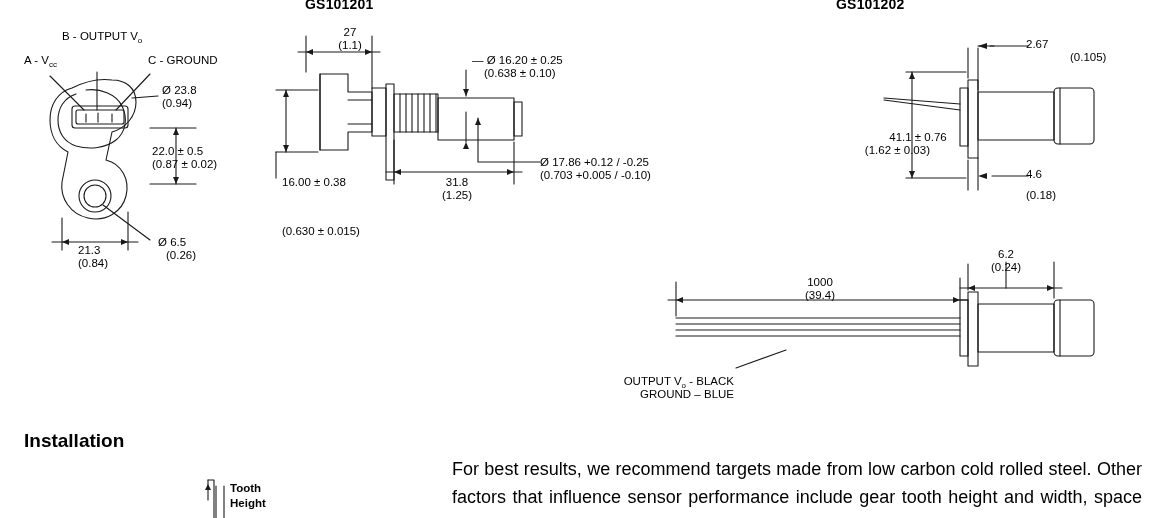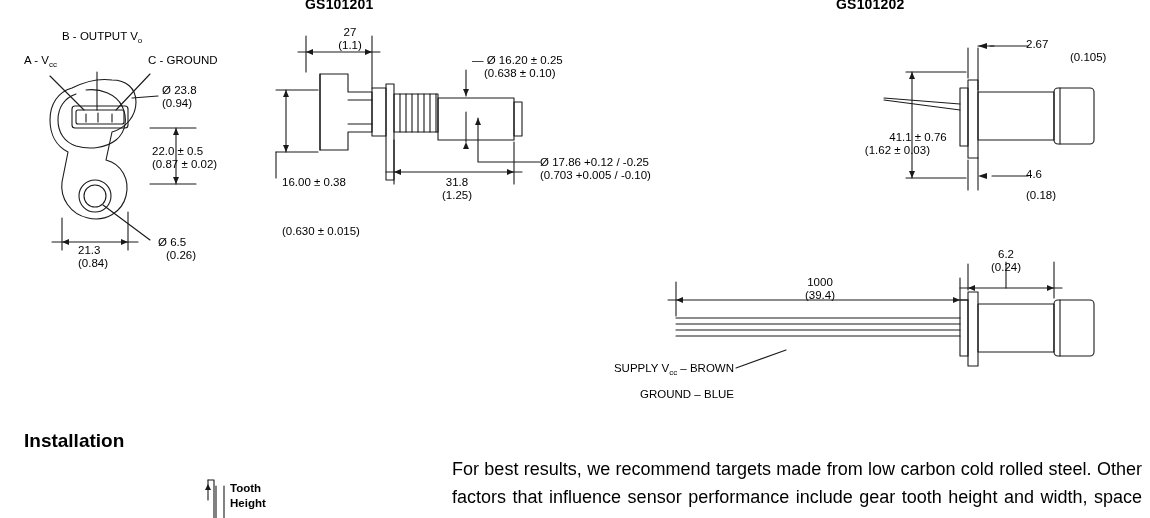--- a/index.html
+++ b/index.html
@@ -236,21 +236,21 @@
 
   <div class="abs lbl" style="left:1026px; top:168px;">4.6</div>
   <div class="abs lbl" style="left:1026px; top:181px;margin-top:8px;">(0.18)</div>
 
   <div class="abs lbl c" style="left:986px; top:248px; width:40px;">6.2</div>
   <div class="abs lbl c" style="left:986px; top:261px; width:40px;">(0.24)</div>
 
   <div class="abs lbl c" style="left:786px; top:276px; width:68px;">1000</div>
   <div class="abs lbl c" style="left:786px; top:289px; width:68px;">(39.4)</div>
 
-  <div class="abs lbl r" style="left:560px; top:362px; width:174px;"><span>SUPPLY V</span><span class="sub">cc</span><span> – BROWN</span></div>
+  <div class="abs lbl r" style="left:560px; top:375px; width:174px;"><span>OUTPUT V</span><span class="sub">o</span><span> - BLACK</span></div>
   <div class="abs lbl r" style="left:560px; top:388px; width:174px;">GROUND – BLUE</div>
 
   <div class="abs install" style="left:24px; top:430px;">Installation</div>
 
   <div class="abs tooth" style="left:230px; top:482px;">Tooth</div>
   <div class="abs tooth" style="left:230px; top:497px;">Height</div>
 
   <div class="abs para" style="left:452px; top:455px;">For best results, we recommend targets made from low carbon cold rolled steel. Other factors that influence sensor performance include gear tooth height and width, space between the teeth, shape of the teeth and thickness</div>
 
 </div>

